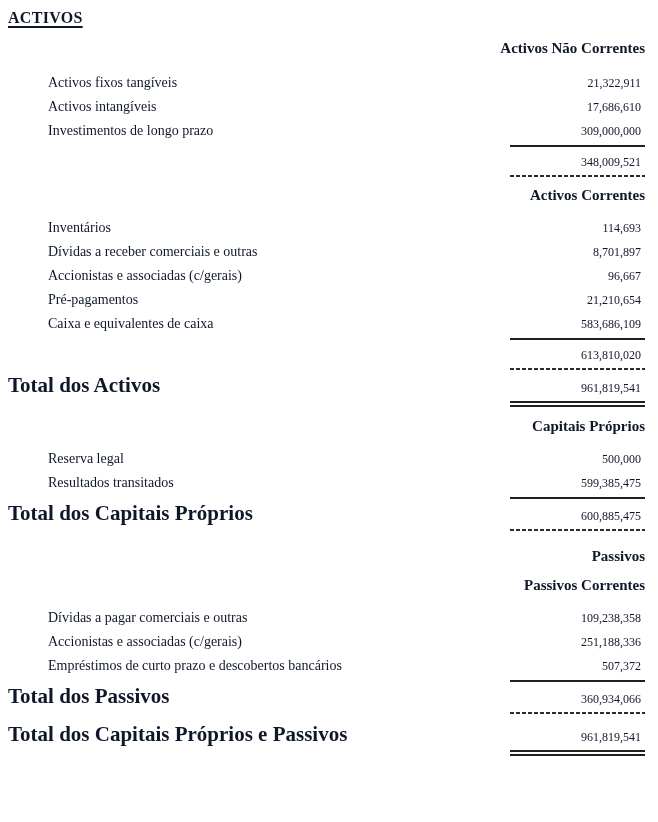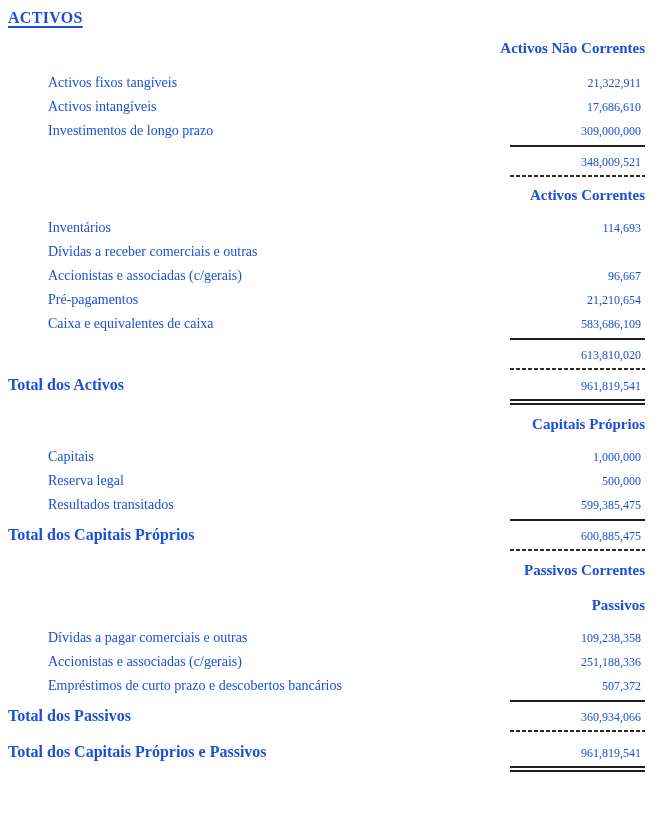--- a/index.html
+++ b/index.html
@@ -1,21 +1,21 @@
 <!DOCTYPE html>
 <html><head>
 <meta charset="utf-8">
 <style>
   html, body { margin: 0; padding: 0; background: #e8e8e8; }
   .page {
     width: 658px;
     height: 822px;
     margin: 0 auto;
     background: #ffffff;
-    color: #1d4ed8;
+    color: #0f172a;
     font-family: "Liberation Serif", serif;
     box-sizing: border-box;
     padding: 8px 13px 0 8px;
     overflow: hidden;
     position: relative;
   }
   .h1 {
     font-size: 16px;
     line-height: 20px;
     font-weight: bold;
@@ -48,21 +48,21 @@
     width: 135px;
     min-width: 135px;
     text-align: right;
     padding-right: 4px;
     box-sizing: border-box;
     font-size: 12px;
   }
   .subtotal-row, .total-row { margin-top: 3px; }
   .total-row .total-label {
     font-weight: bold;
-    font-size: 16px;
+    font-size: 21px;
     padding-left: 0;
   }
   .rule {
     width: 135px;
     margin-left: auto;
   }
   .rule.solid {
     margin-top: 2px;
     height: 2px;
     background: #1f1f1f;
@@ -110,20 +110,21 @@
   <div class="rule dashed"></div>
 
   <div class="h2" style="margin-top:9px">Activos Correntes</div>
   <div class="items">
     <div class="row">
       <span class="label">Inventários</span>
       <span class="val">114,693</span>
     </div>
     <div class="row">
       <span class="label">Dívidas a receber comerciais e outras</span>
+      <span class="val">8,701,897</span>
     </div>
     <div class="row">
       <span class="label">Accionistas e associadas (c/gerais)</span>
       <span class="val">96,667</span>
     </div>
     <div class="row">
       <span class="label">Pré-pagamentos</span>
       <span class="val">21,210,654</span>
     </div>
     <div class="row">
@@ -141,41 +142,37 @@
   <div class="row total-row">
     <span class="total-label">Total dos Activos</span>
     <span class="val">961,819,541</span>
   </div>
   <div class="rule double"></div>
 
 
   <div class="h2" style="margin-top:10px">Capitais Próprios</div>
   <div class="items">
     <div class="row">
-      <span class="label">Capitais</span>
-      <span class="val">1,000,000</span>
-    </div>
-    <div class="row">
       <span class="label">Reserva legal</span>
       <span class="val">500,000</span>
     </div>
     <div class="row">
       <span class="label">Resultados transitados</span>
       <span class="val">599,385,475</span>
     </div>
   </div>
   <div class="rule solid"></div>
   <div class="row total-row" style="margin-top:2px">
     <span class="total-label">Total dos Capitais Próprios</span>
     <span class="val">600,885,475</span>
   </div>
   <div class="rule dashed"></div>
 
+  <div class="h2 passivos">Passivos</div>
   <div class="h2" style="margin-top:10px">Passivos Correntes</div>
-  <div class="h2 passivos">Passivos</div>
   <div class="items">
     <div class="row">
       <span class="label">Dívidas a pagar comerciais e outras</span>
       <span class="val">109,238,358</span>
     </div>
     <div class="row">
       <span class="label">Accionistas e associadas (c/gerais)</span>
       <span class="val">251,188,336</span>
     </div>
     <div class="row">

